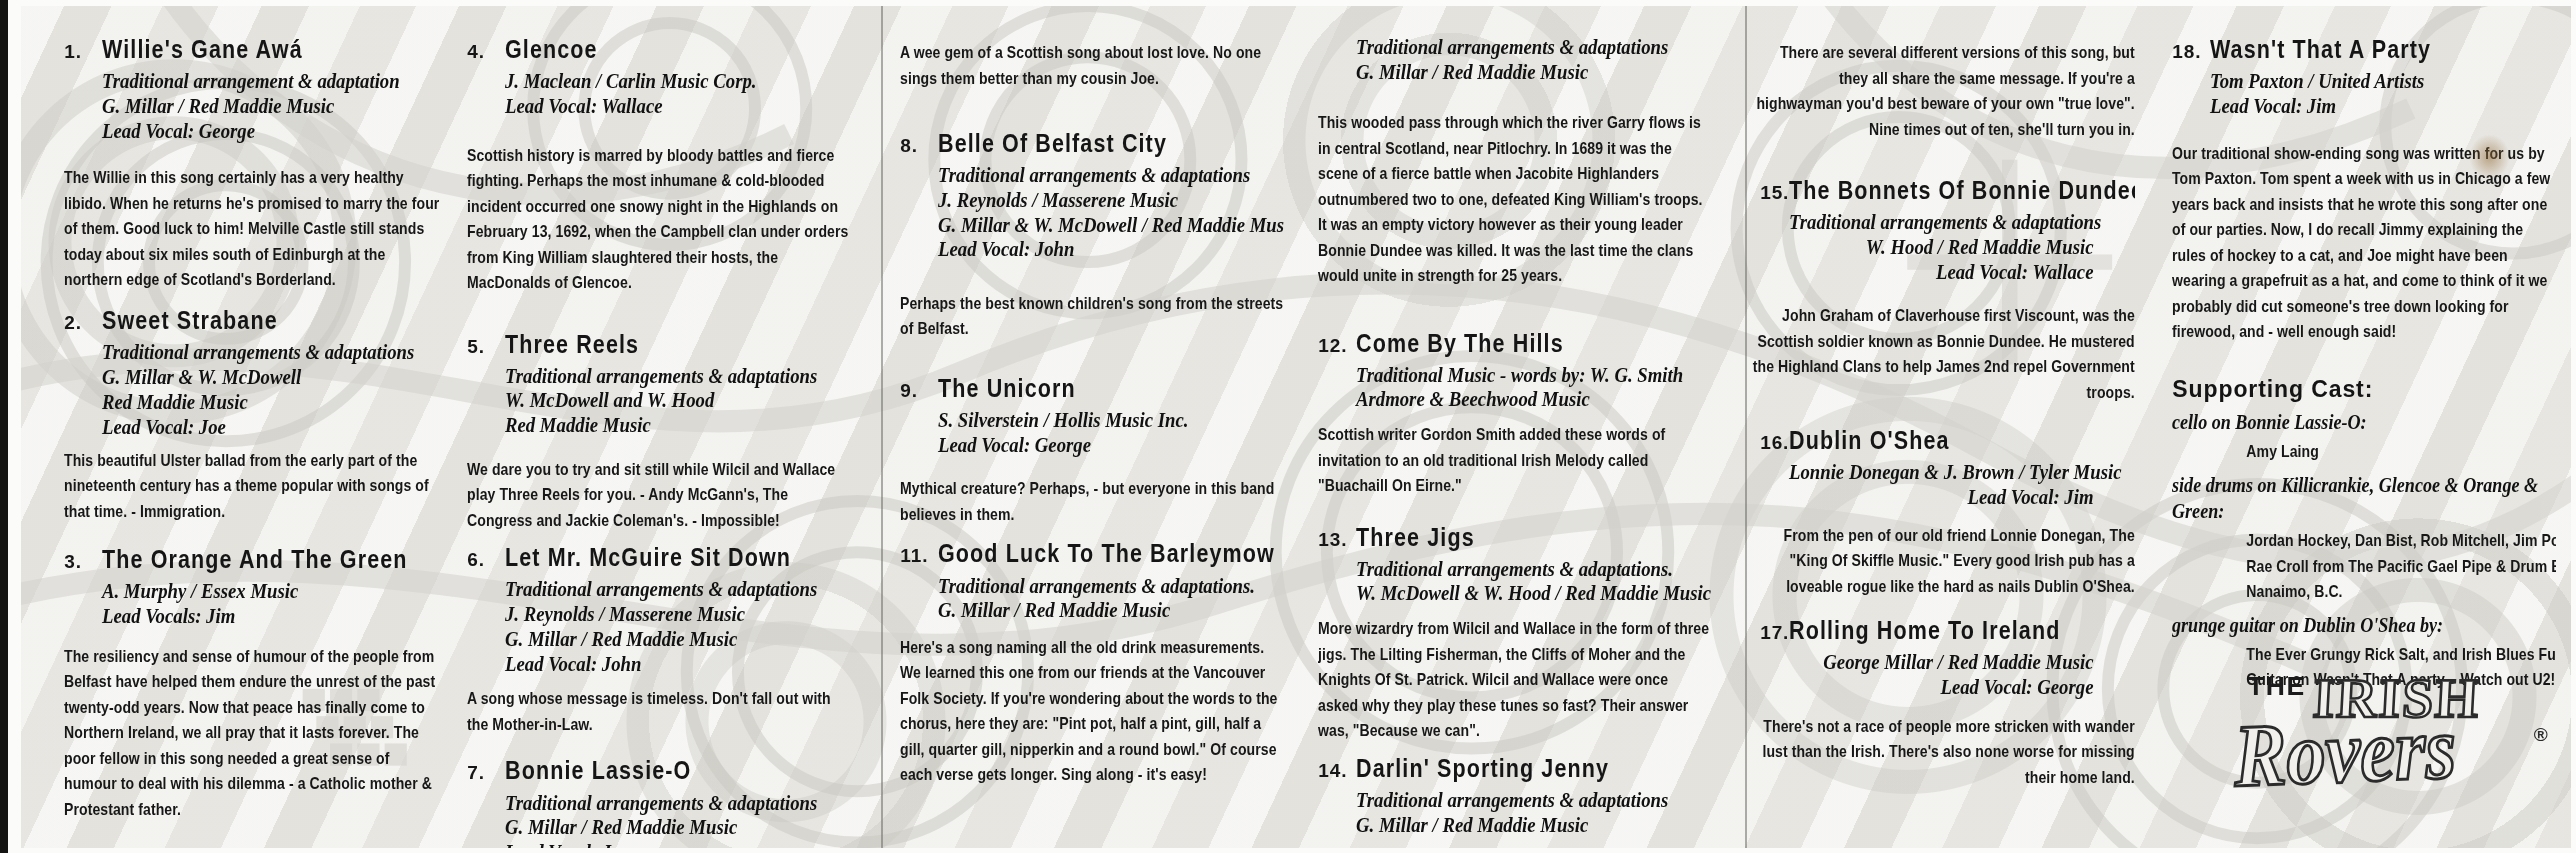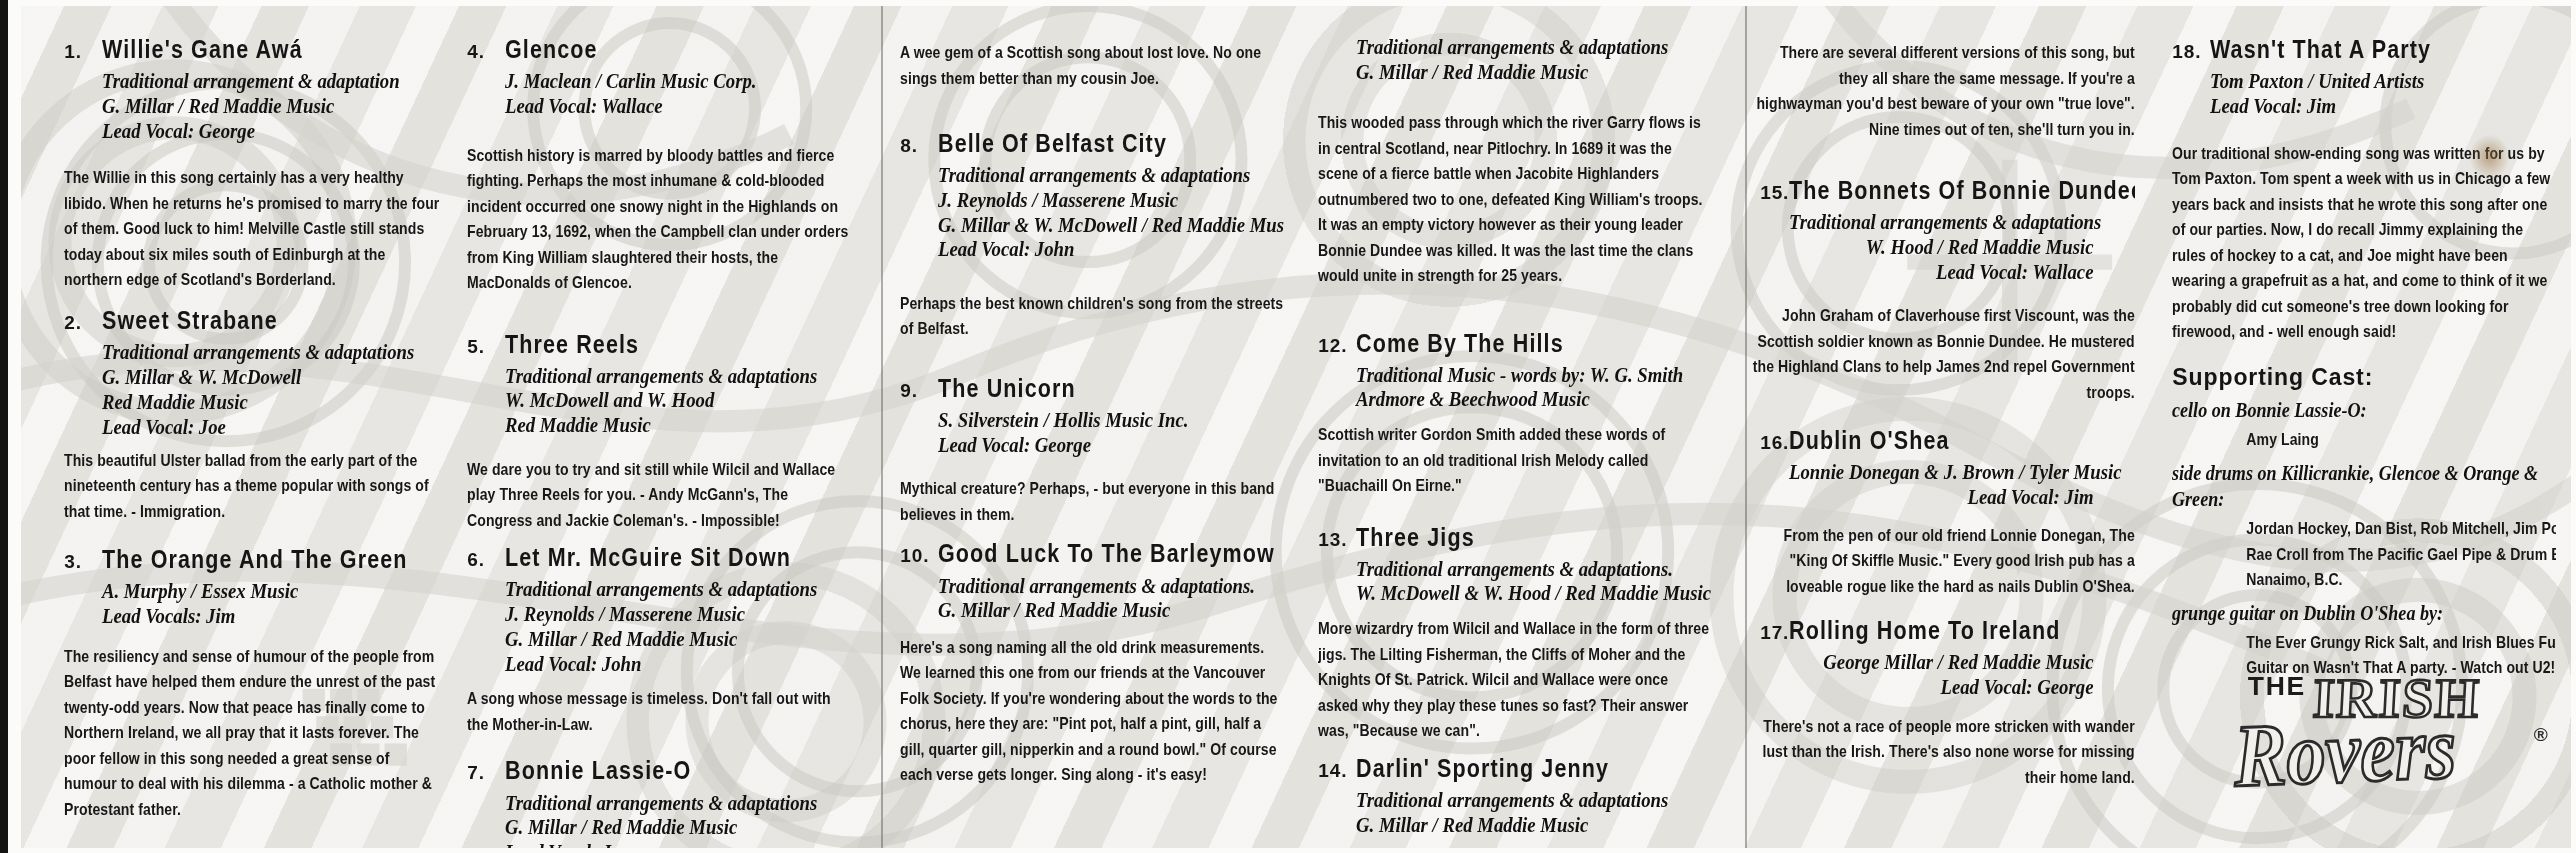--- a/index.html
+++ b/index.html
@@ -218,21 +218,21 @@
           <span class="ttl-in">The Unicorn</span>
         </div>
       <div class="tcreds">
         <div class="credit">S. Silverstein / Hollis Music Inc.</div>
         <div class="credit">Lead Vocal: George</div>
       </div>
     </div>
     <div class="para" style="margin-top:19px">Mythical creature?  Perhaps, - but everyone in this band believes in them.</div>
     <div class="track" style="margin-top:12px">
       <div class="thead">
-          <span class="tnum">10.</span>
+          <span class="tnum">11.</span>
           <span class="ttl-in">Good Luck To The Barleymow</span>
         </div>
       <div class="tcreds">
         <div class="credit">Traditional arrangements &amp; adaptations.</div>
         <div class="credit">G. Millar / Red Maddie Music</div>
       </div>
     </div>
     <div class="para" style="margin-top:12px">Here's a song naming all the old drink measurements.  We learned this one from our friends at the Vancouver Folk Society. If you're wondering about the words to the chorus, here they are: "Pint pot, half a pint, gill, half a gill, quarter gill, nipperkin and a round bowl." Of course each verse gets longer. Sing along - it's easy!</div>
   </div>
 
@@ -321,21 +321,21 @@
       <div class="thead">
           <span class="tnum">18.</span>
           <span class="ttl-in">Wasn't That A Party</span>
         </div>
       <div class="tcreds">
         <div class="credit">Tom Paxton / United Artists</div>
         <div class="credit">Lead Vocal: Jim</div>
       </div>
     </div>
     <div class="para" style="margin-top:22px">Our traditional show-ending song was written for us by Tom Paxton. Tom spent a week with us in Chicago a few years back and insists that he wrote this song after one of our parties.  Now, I do recall Jimmy explaining the rules of hockey to a cat, and Joe might have been wearing a grapefruit as a hat, and come to think of it we probably did cut someone's tree down looking for firewood, and - well enough said!</div>
-    <div class="cast-head" style="margin-top:19px">Supporting Cast:</div>
+    <div class="cast-head" style="margin-top:31px">Supporting Cast:</div>
     <div class="cast-script">cello on Bonnie Lassie-O:</div>
     <div class="para cast-bold">Amy Laing</div>
     <div class="cast-script">side drums on Killicrankie, Glencoe &amp; Orange &amp; Green:</div>
     <div class="para cast-bold">Jordan Hockey, Dan Bist, Rob Mitchell, Jim Powell &amp; Rae Croll from The Pacific Gael Pipe &amp; Drum Band Of Nanaimo, B.C.</div>
     <div class="cast-script">grunge guitar on Dublin O'Shea by:</div>
     <div class="para cast-bold">The Ever Grungy Rick Salt, and Irish Blues Fusion Guitar on Wasn't That A party. - Watch out U2!</div>
     <div class="logo">
       <span class="logo-the">THE</span>
       <span class="logo-irish">IRISH</span>
       <span class="logo-rovers">Rovers</span>

